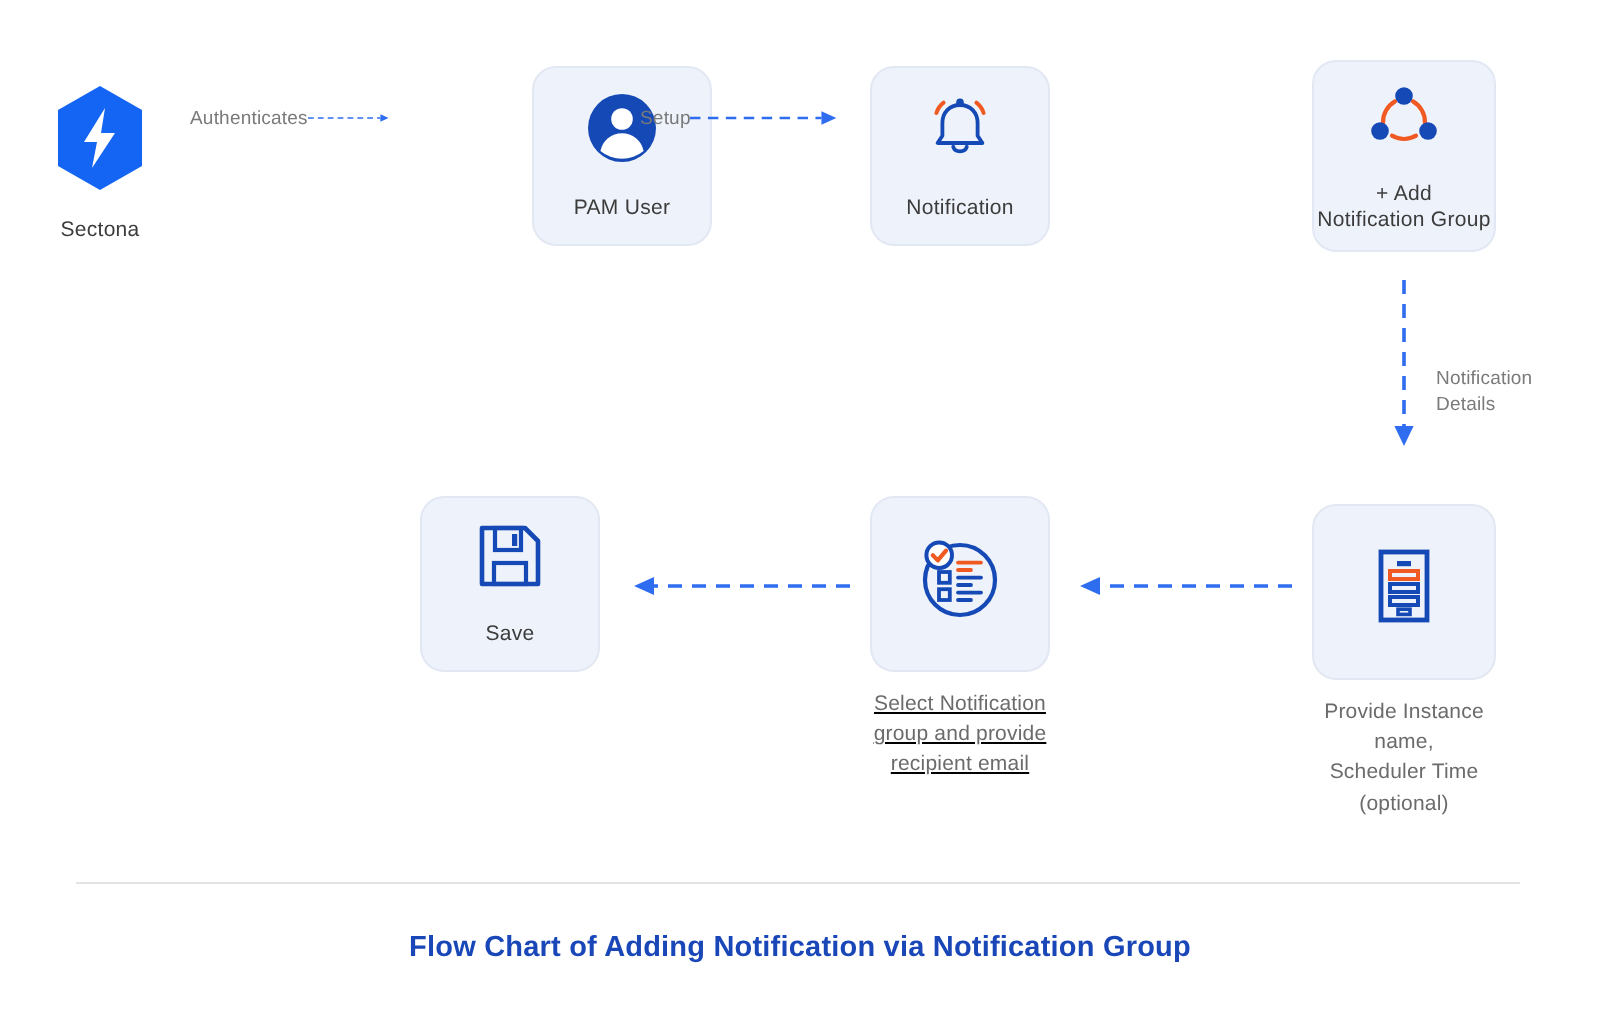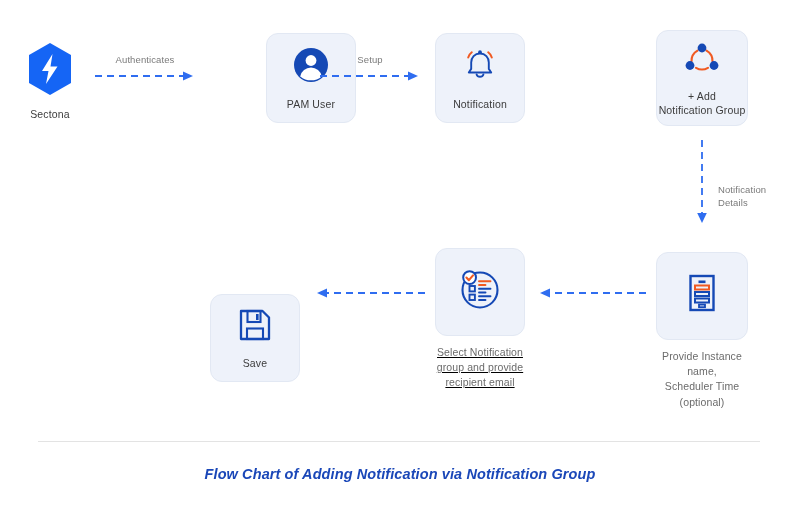--- a/index.html
+++ b/index.html
@@ -59,22 +59,22 @@
     text-align: center;
     line-height: 1.3;
     margin-top: 8px;
     letter-spacing: .15px;
   }
 
   
   .arrow-h {
     position: absolute;
     display: flex;
-    flex-direction: column;
-    align-items: center;
+    flex-direction: row;
+    align-items: flex-start;
   }
   .arrow-h .arrow-text {
     font-size: 9.5px;
     color: #7a7a7a;
     margin-bottom: 6px;
     letter-spacing: .1px;
     white-space: nowrap;
   }
   .arrow-v {
     position: absolute;
@@ -102,21 +102,20 @@
   .title {
     position: absolute;
     left: 0;
     top: 466px;
     width: 800px;
     text-align: center;
     font-size: 14.5px;
     font-weight: bold;
     color: #1a47b8;
     letter-spacing: .1px;
-    font-style: italic;
   }
 </style>
 </head>
 <body>
 
 <div class="canvas">
 
   <div class="node" style="left:20px; top:42px; width:60px;">
     <span>
       <svg width="48" height="54" viewBox="0 0 48 54">
@@ -247,21 +246,21 @@
 recipient email</div>
   </div>
 
   <div class="arrow-h" style="left:315px; top:288px; width:110px;">
     <svg width="110" height="10" viewBox="0 0 110 10">
       <line x1="110" y1="5" x2="12" y2="5" stroke="#2f6df0" stroke-width="1.8" stroke-dasharray="7,5"></line>
       <path d="M12 0.5 L2 5 L12 9.5 Z" fill="#2f6df0"></path>
     </svg>
   </div>
 
-  <div class="node" style="left:210px; top:248px; width:90px;margin-top:46px;">
+  <div class="node" style="left:210px; top:248px; width:90px;">
     <div class="card" style="width:90px; height:88px;">
       <span>
         <svg width="38" height="38" viewBox="0 0 38 38">
           <path d="M5 5 L26.5 5 L33 11.5 L33 33 L5 33 Z" fill="none" stroke="#1549b5" stroke-width="2.3" stroke-linejoin="round"></path>
           <rect x="11.5" y="5" width="13" height="11" fill="none" stroke="#1549b5" stroke-width="2.1"></rect>
           <rect x="20" y="8" width="2.6" height="6" fill="#1549b5"></rect>
           <rect x="11" y="22.5" width="16" height="10.5" fill="none" stroke="#1549b5" stroke-width="2.1"></rect>
         </svg>
       </span>
       <div class="card-label">Save</div>

